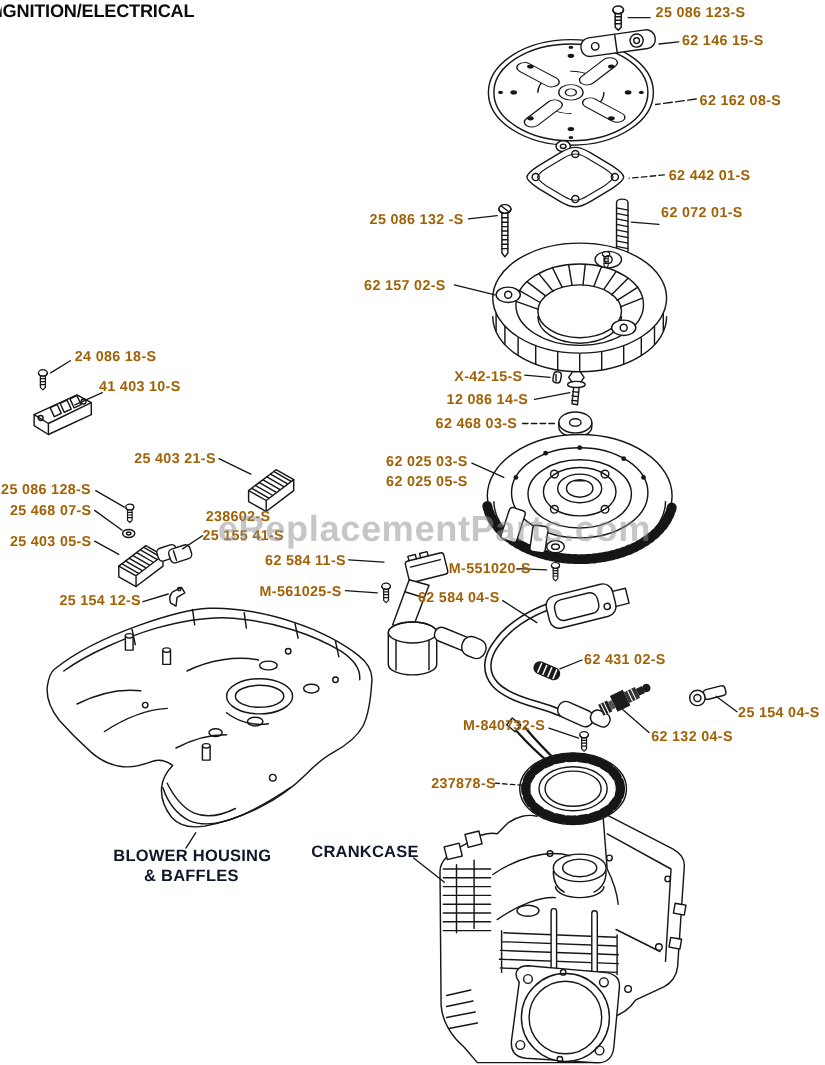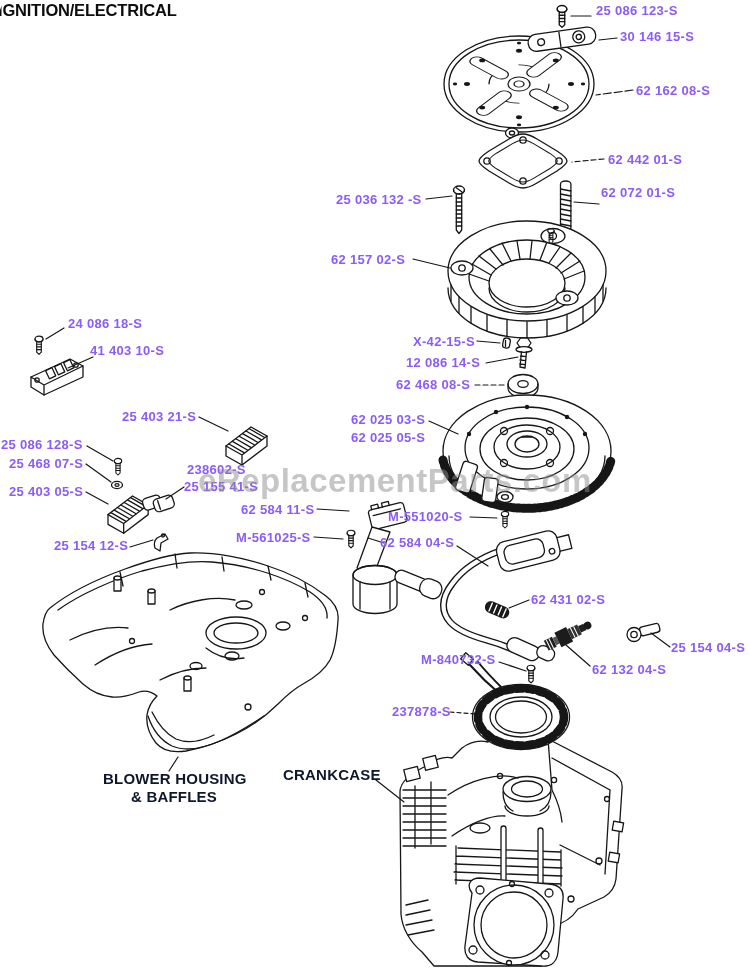--- a/index.html
+++ b/index.html
@@ -1,21 +1,21 @@
 <!DOCTYPE html>
 <html><head>
 <meta charset="utf-8">
 <style>
   html,body{margin:0;padding:0;background:#fff;}
   .stage{position:relative;width:750px;height:968px;background:#fff;overflow:hidden;
          font-family:"Liberation Sans",sans-serif;border-radius:12px;}
   .stage svg{position:absolute;left:0;top:0;}
   .title{position:absolute;left:-2px;top:1px;font:700 16.5px/1.1 "Liberation Sans",sans-serif;
          color:#0d0d0d;letter-spacing:-.2px;white-space:nowrap;}
-  .pl{position:absolute;font:700 13px/1.1 "Liberation Sans",sans-serif;color:#8b5cf6;
+  .pl{position:absolute;font:700 13px/1.1 "Liberation Sans",sans-serif;color:#a16207;
       white-space:nowrap;letter-spacing:.3px;}
   .sl{position:absolute;font:700 15px/1.1 "Liberation Sans",sans-serif;color:#0f172a;
       white-space:nowrap;letter-spacing:.2px;}
   .watermark{position:absolute;left:198px;top:464px;font:700 33px/1 "Liberation Sans",sans-serif;
       color:#8f8f8f;opacity:.5;letter-spacing:.5px;white-space:nowrap;pointer-events:none;}
 </style>
 </head>
 <body>
 
 <div class="stage">
@@ -349,42 +349,42 @@
     <line x1="450" y1="712" x2="477" y2="714" stroke-dasharray="4 3"></line>
     <line x1="178" y1="757" x2="169" y2="771"></line>
     <line x1="376" y1="780" x2="404" y2="802"></line>
   </g>
 </g>
 </svg>
 
 <div class="title">IGNITION/ELECTRICAL</div>
 
 <div class="pl" style="left:596px;top:4px">25 086 123-S</div>
-<div class="pl" style="left:620px;top:30px">30 146 15-S</div>
+<div class="pl" style="left:620px;top:30px">62 146 15-S</div>
 <div class="pl" style="left:636px;top:84px">62 162 08-S</div>
 <div class="pl" style="left:608px;top:153px">62 442 01-S</div>
-<div class="pl" style="left:336px;top:193px">25 036 132 -S</div>
+<div class="pl" style="left:336px;top:193px">25 086 132 -S</div>
 <div class="pl" style="left:601px;top:186px">62 072 01-S</div>
 <div class="pl" style="left:331px;top:253px">62 157 02-S</div>
 <div class="pl" style="left:413px;top:335px">X-42-15-S</div>
 <div class="pl" style="left:406px;top:356px">12 086 14-S</div>
-<div class="pl" style="left:396px;top:378px">62 468 08-S</div>
+<div class="pl" style="left:396px;top:378px">62 468 03-S</div>
 <div class="pl" style="left:351px;top:413px">62 025 03-S</div>
 <div class="pl" style="left:351px;top:431px">62 025 05-S</div>
 <div class="pl" style="left:68px;top:317px">24 086 18-S</div>
 <div class="pl" style="left:90px;top:344px">41 403 10-S</div>
 <div class="pl" style="left:122px;top:410px">25 403 21-S</div>
 <div class="pl" style="left:1px;top:438px">25 086 128-S</div>
 <div class="pl" style="left:9px;top:457px">25 468 07-S</div>
 <div class="pl" style="left:9px;top:485px">25 403 05-S</div>
 <div class="pl" style="left:187px;top:463px">238602-S</div>
 <div class="pl" style="left:184px;top:480px">25 155 41-S</div>
 <div class="pl" style="left:241px;top:503px">62 584 11-S</div>
 <div class="pl" style="left:236px;top:531px">M-561025-S</div>
-<div class="pl" style="left:388px;top:510px">M-551020-S</div>
+<div class="pl" style="left:408px;top:510px">M-551020-S</div>
 <div class="pl" style="left:380px;top:536px">62 584 04-S</div>
 <div class="pl" style="left:531px;top:593px">62 431 02-S</div>
 <div class="pl" style="left:671px;top:641px">25 154 04-S</div>
 <div class="pl" style="left:592px;top:663px">62 132 04-S</div>
 <div class="pl" style="left:421px;top:653px">M-840732-S</div>
 <div class="pl" style="left:54px;top:539px">25 154 12-S</div>
 <div class="pl" style="left:392px;top:705px">237878-S</div>
 
 <div class="sl" style="left:103px;top:771px">BLOWER HOUSING</div>
 <div class="sl" style="left:131px;top:789px">&amp; BAFFLES</div>

